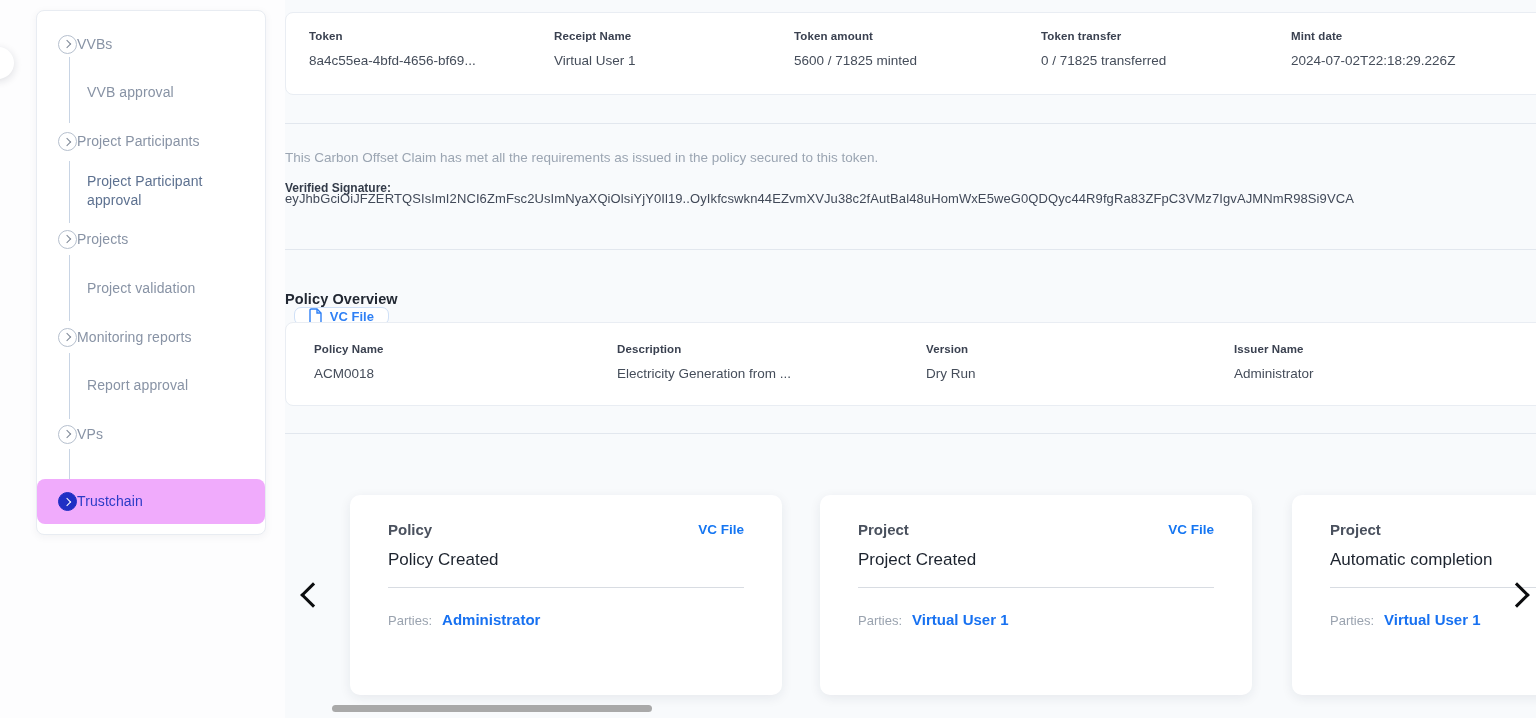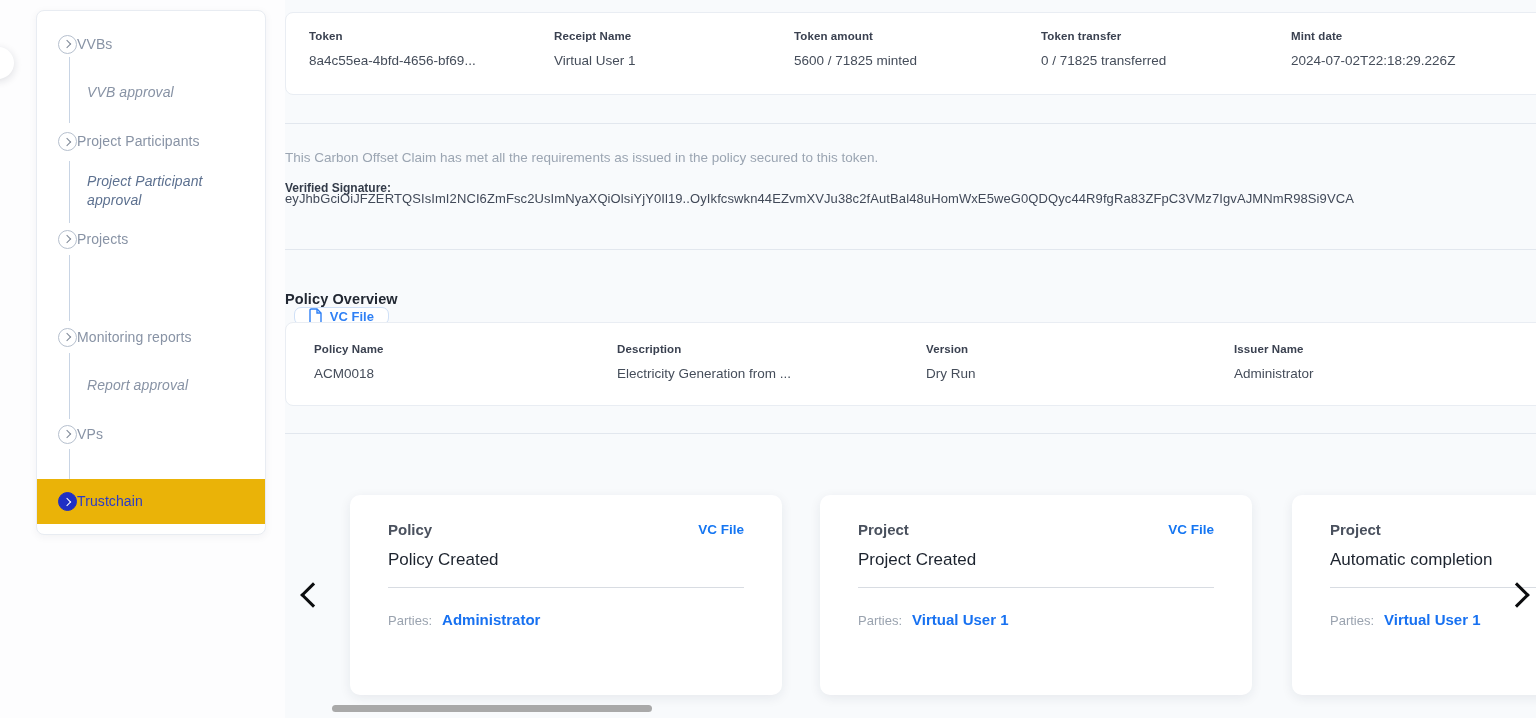--- a/index.html
+++ b/index.html
@@ -12,28 +12,28 @@
   .drawer-handle{position:absolute;left:-18px;top:47px;width:32px;height:32px;border-radius:50%;
     background:#fff;box-shadow:0 2px 8px rgba(20,30,50,.14);cursor:pointer;}
 
   
   .sidebar{position:absolute;left:36px;top:10px;width:228px;height:523px;background:#fff;
     border:1px solid #e8ecf2;border-radius:8px;box-shadow:0 2px 8px rgba(30,40,60,.05);overflow:hidden;}
   .nav-line{position:absolute;left:32px;width:1px;background:#c8d4e4;}
   .nav-item{position:absolute;left:0;width:100%;display:flex;align-items:center;
     color:#8893a5;font-size:14px;box-sizing:border-box;cursor:pointer;}
   .nav-item.section{padding-left:21px;}
-  .nav-item.sub{padding-left:50px;font-style:italic;}
+  .nav-item.sub{padding-left:50px;}
   .nav-item.dark{color:#5d7190;}
   .nav-label{line-height:18.5px;letter-spacing:.1px;}
   .nav-circle{flex:0 0 auto;width:19px;height:19px;border:1.5px solid #b6c0ce;border-radius:50%;
     position:relative;background:#fff;box-sizing:border-box;}
   .chev{position:absolute;left:4.5px;top:5.5px;width:5px;height:5px;
     border-top:1.6px solid #7d8796;border-right:1.6px solid #7d8796;transform:rotate(45deg);}
-  .nav-item.active{background:#eab308;color:#2b3bc6;}
+  .nav-item.active{background:#f0abfc;color:#2b3bc6;border-radius:8px;}
   .nav-item.active .nav-circle{background:#1f2fc4;border-color:#1f2fc4;}
   .nav-item.active .chev{border-color:#fff;}
 
   
   .token-card{position:absolute;left:285px;top:12px;width:1280px;height:83px;background:#fff;
     border:1px solid #e9edf3;border-radius:8px;display:grid;
     grid-template-columns:245px 240px 247px 250px auto;
     padding:17px 0 0 23px;box-sizing:border-box;}
   .f-label{font-size:11.5px;font-weight:bold;color:#3a4150;margin-bottom:11px;letter-spacing:.1px;}
   .f-value{font-size:13.5px;color:#454d5a;}
@@ -105,20 +105,23 @@
   </div>
   <div class="nav-item sub dark" style="top:161px;height:37px;">
     <span class="nav-label" style="max-width:160px;">Project Participant approval</span>
   </div>
   <div class="nav-item section" style="top:218px;height:20px;">
     <span class="nav-circle">
         <i class="chev"></i>
       </span>
     <span class="nav-label">Projects</span>
   </div>
+  <div class="nav-item sub" style="top:267px;height:20px;">
+    <span class="nav-label">Project validation</span>
+  </div>
   <div class="nav-item section" style="top:316px;height:20px;">
     <span class="nav-circle">
         <i class="chev"></i>
       </span>
     <span class="nav-label">Monitoring reports</span>
   </div>
   <div class="nav-item sub" style="top:364px;height:20px;">
     <span class="nav-label">Report approval</span>
   </div>
   <div class="nav-item section" style="top:413px;height:20px;">

